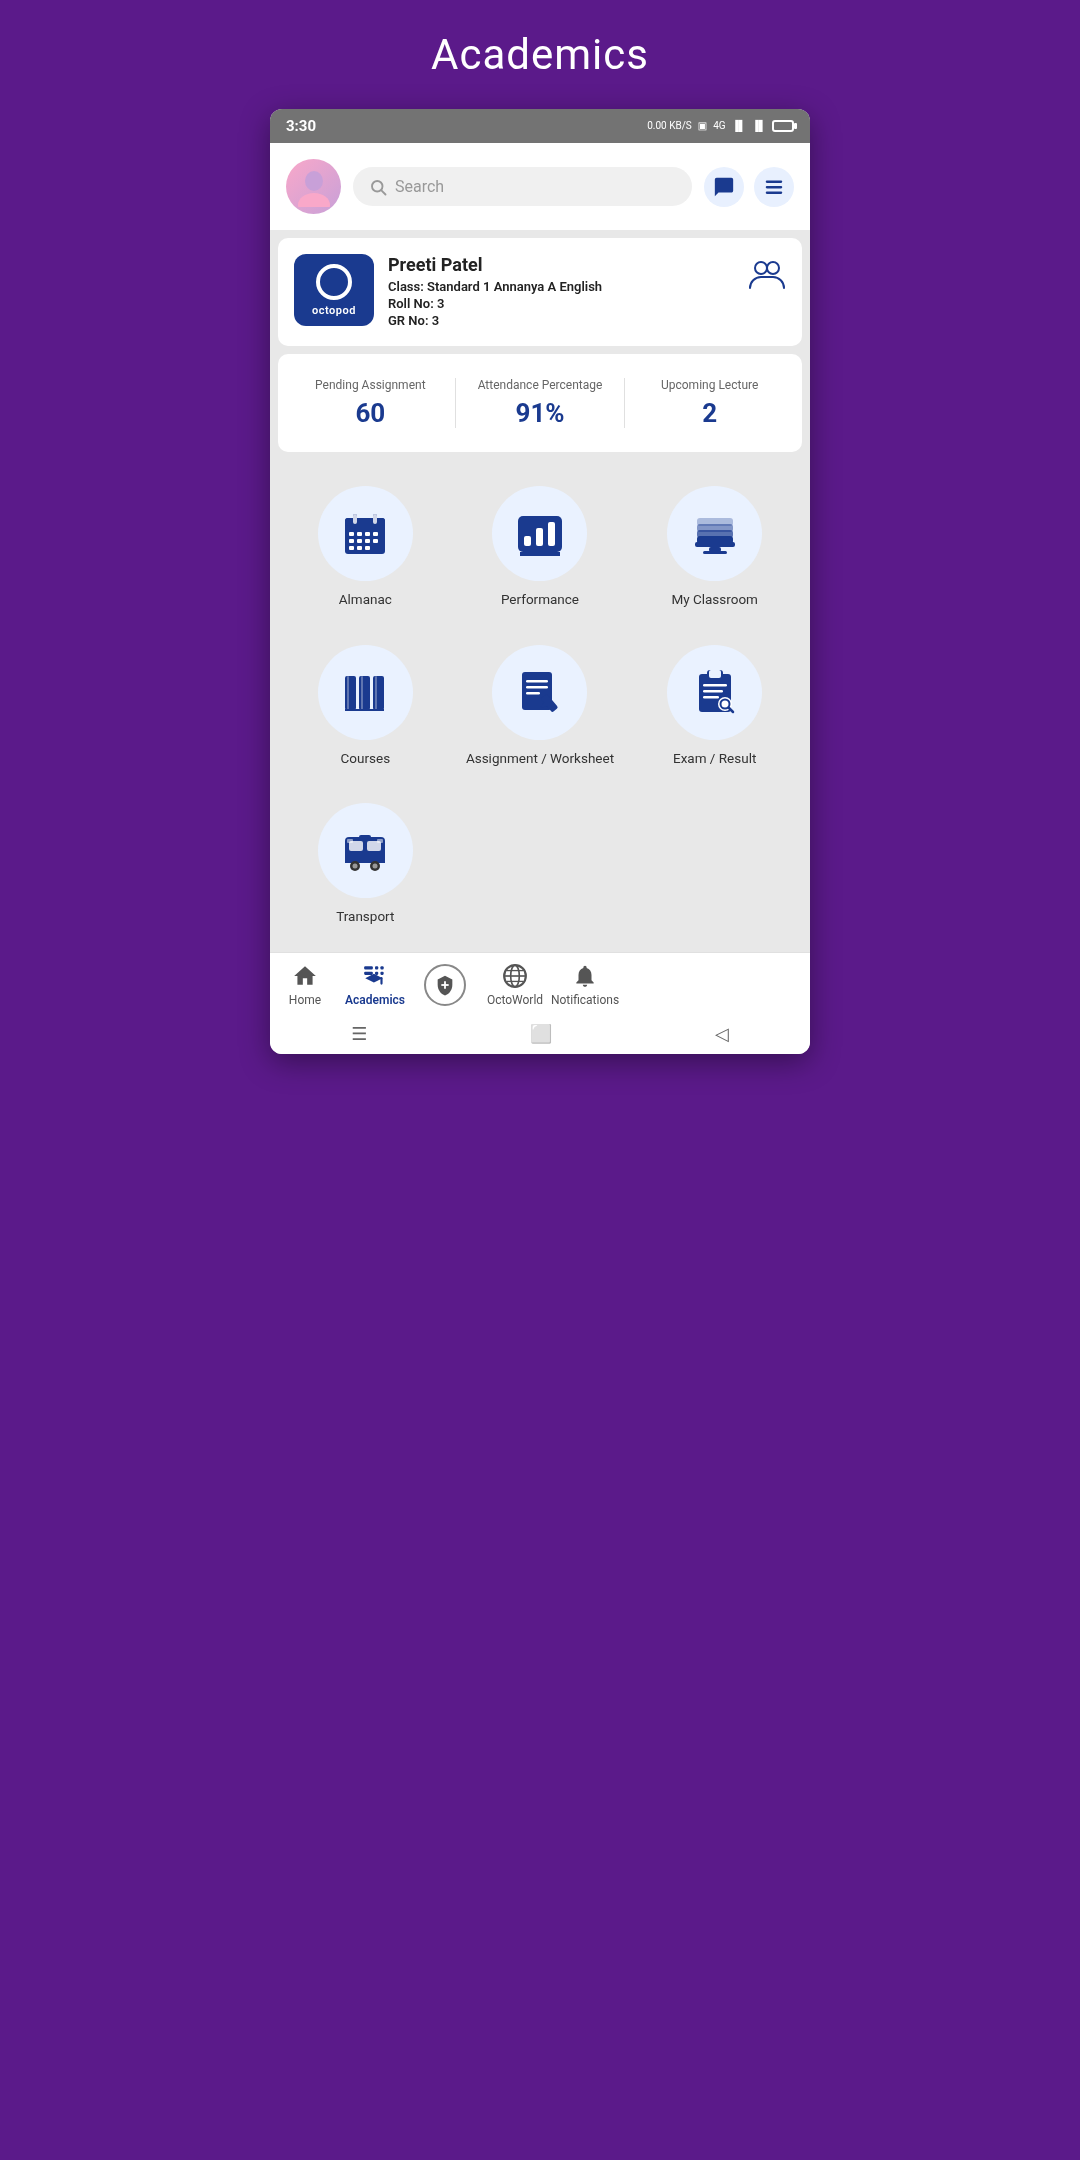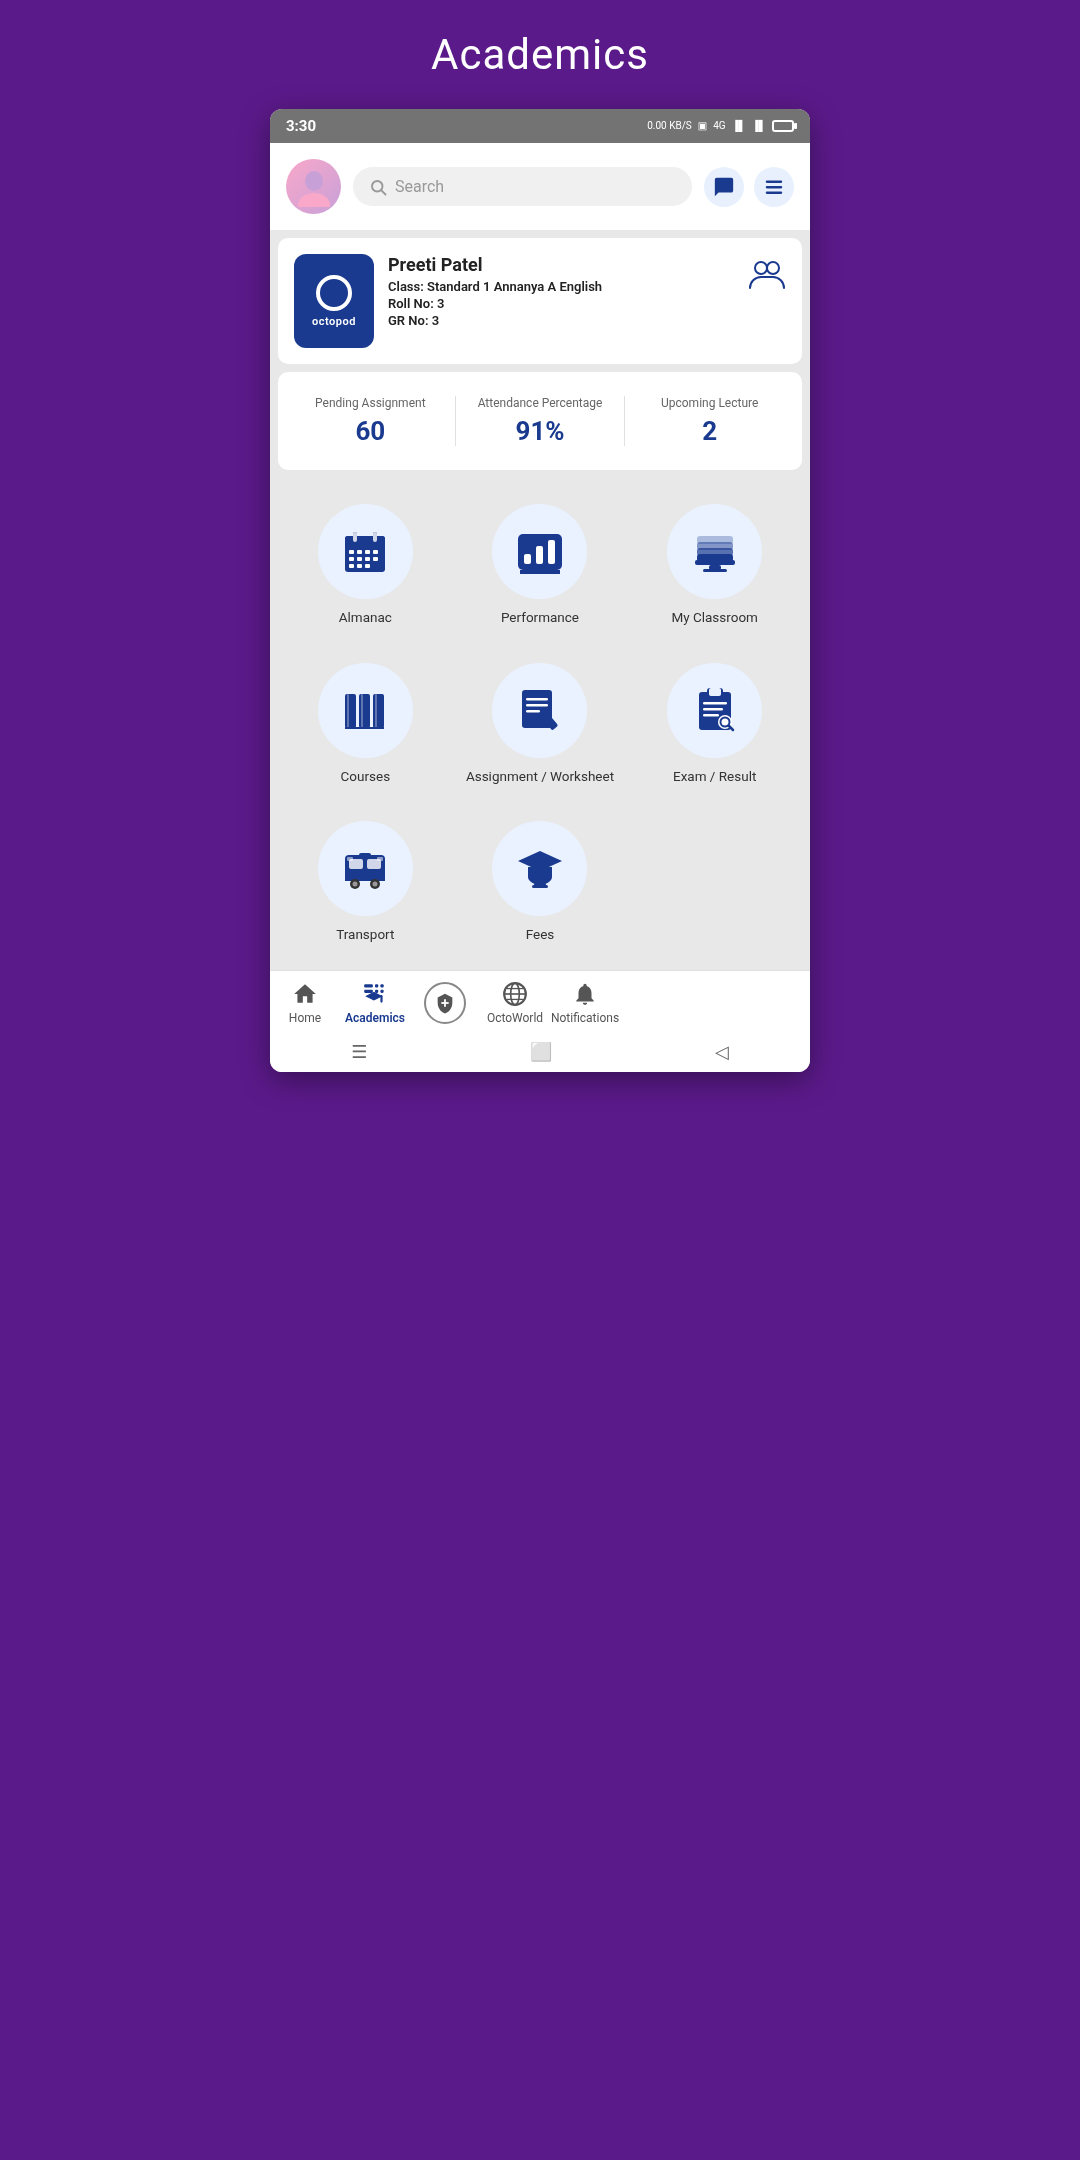--- a/index.html
+++ b/index.html
@@ -116,21 +116,21 @@
       margin: 8px;
       border-radius: 10px;
       padding: 16px;
       display: flex;
       align-items: flex-start;
       justify-content: space-between;
     }
     .profile-left { display: flex; align-items: flex-start; gap: 14px; }
     .octopod-logo {
       width: 80px;
-      height: 94px;
+      height: 72px;
       background: #1a3a8f;
       border-radius: 12px;
       display: flex;
       flex-direction: column;
       align-items: center;
       justify-content: center;
       flex-shrink: 0;
     }
     .octopod-circle {
       width: 36px;
@@ -435,34 +435,20 @@
           <circle cx="36" cy="41" r="2.5" fill="#999"></circle>
 
           <rect x="20" y="10" width="12" height="4" rx="2" fill="#1a3a8f"></rect>
           <rect x="8" y="14" width="6" height="4" rx="1" fill="white" opacity="0.5"></rect>
           <rect x="38" y="14" width="6" height="4" rx="1" fill="white" opacity="0.5"></rect>
         </svg>
       </div>
       <span class="menu-label">Transport</span>
     </div>
 
-    <div class="menu-item">
-      <div class="menu-icon-circle">
-        <svg width="52" height="52" viewBox="0 0 52 52" fill="none">
-
-          <polygon points="26,8 48,18 26,28 4,18" fill="#1a3a8f"></polygon>
-          <path d="M14 24v10c0 4 6 8 12 8s12-4 12-8V24" fill="#1a3a8f"></path>
-
-          <rect x="24" y="32" width="4" height="10" rx="2" fill="#1a3a8f"></rect>
-          <rect x="20" y="40" width="12" height="3" rx="1.5" fill="#1a3a8f"></rect>
-          <rect x="18" y="42" width="16" height="3" rx="1.5" fill="#1a3a8f"></rect>
-        </svg>
-      </div>
-      <span class="menu-label">Fees</span>
-    </div>
 
   </div>
 
   <div class="bottom-nav">
 
     <div class="nav-item">
       <svg width="26" height="26" viewBox="0 0 24 24" fill="#555">
         <path d="M10 20v-6h4v6h5v-8h3L12 3 2 12h3v8z"></path>
       </svg>
       <span class="nav-label">Home</span>

